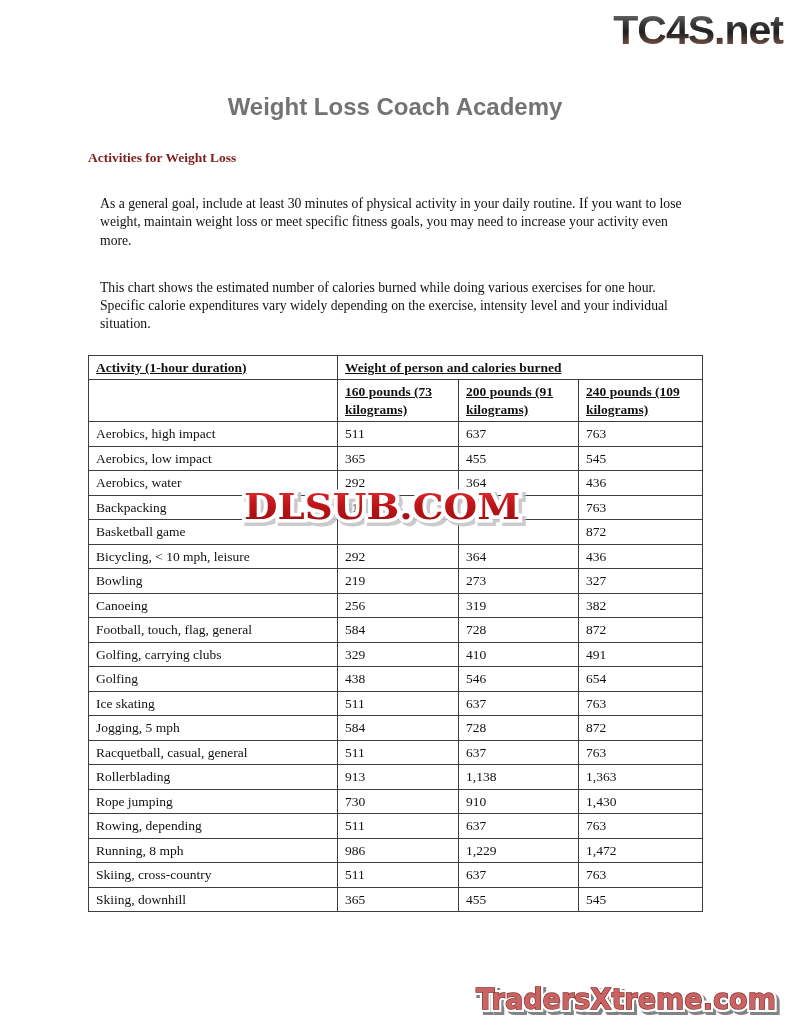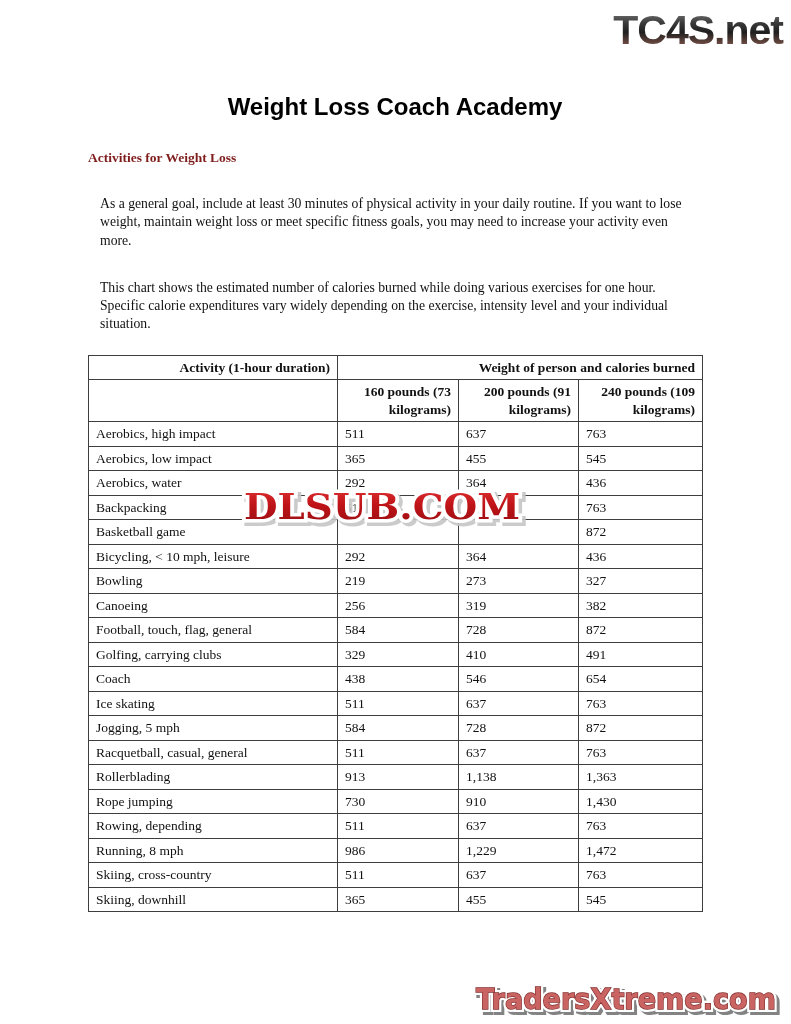--- a/index.html
+++ b/index.html
@@ -4,36 +4,36 @@
 <style>
   html,body{margin:0;padding:0;}
   body{
     width:791px;height:1024px;background:#ffffff;position:relative;
     font-family:"Liberation Serif", serif;color:#1a1a1a;overflow:hidden;
   }
   .top-logo{position:absolute;top:2px;right:4px;}
   .content{position:absolute;left:88px;top:0;width:614px;}
   .doc-title{
     font-family:"Liberation Sans", sans-serif;font-weight:bold;font-size:24px;
-    text-align:center;margin:0;padding-top:93px;color:#000000;
+    text-align:center;margin:0;padding-top:93px;color:#737373;
   }
   .section-heading{
     font-size:13.5px;font-weight:bold;margin:0;padding-top:29px;color:#7f1d1d;
   }
   .para{
     font-size:13.7px;line-height:18.3px;margin:12px;padding-top:17px;color:#111;
   }
   table.cal{
     border-collapse:collapse;margin-top:21px;width:614px;table-layout:fixed;
   }
   table.cal td{
     border:1px solid #3e3e3e;font-size:13.5px;line-height:17.5px;
     padding:3px 7px;vertical-align:middle;color:#111;
   }
-  table.cal td.hdr{font-weight:bold;text-align:right;}
+  table.cal td.hdr{font-weight:bold;text-align:left;text-decoration:underline;}
   col.c1{width:249px;} col.c2{width:121px;} col.c3{width:120px;} col.c4{width:124px;}
   .watermark{position:absolute;left:235px;top:483px;pointer-events:none;}
   .bottom-logo{position:absolute;right:4px;top:979px;}
 </style>
 </head>
 <body>
 
 <div class="top-logo">
   <svg width="200" height="54">
     <defs>
@@ -127,21 +127,21 @@
         <td>728</td>
         <td>872</td>
       </tr>
       <tr>
         <td>Golfing, carrying clubs</td>
         <td>329</td>
         <td>410</td>
         <td>491</td>
       </tr>
       <tr>
-        <td>Coach</td>
+        <td>Golfing</td>
         <td>438</td>
         <td>546</td>
         <td>654</td>
       </tr>
       <tr>
         <td>Ice skating</td>
         <td>511</td>
         <td>637</td>
         <td>763</td>
       </tr>

